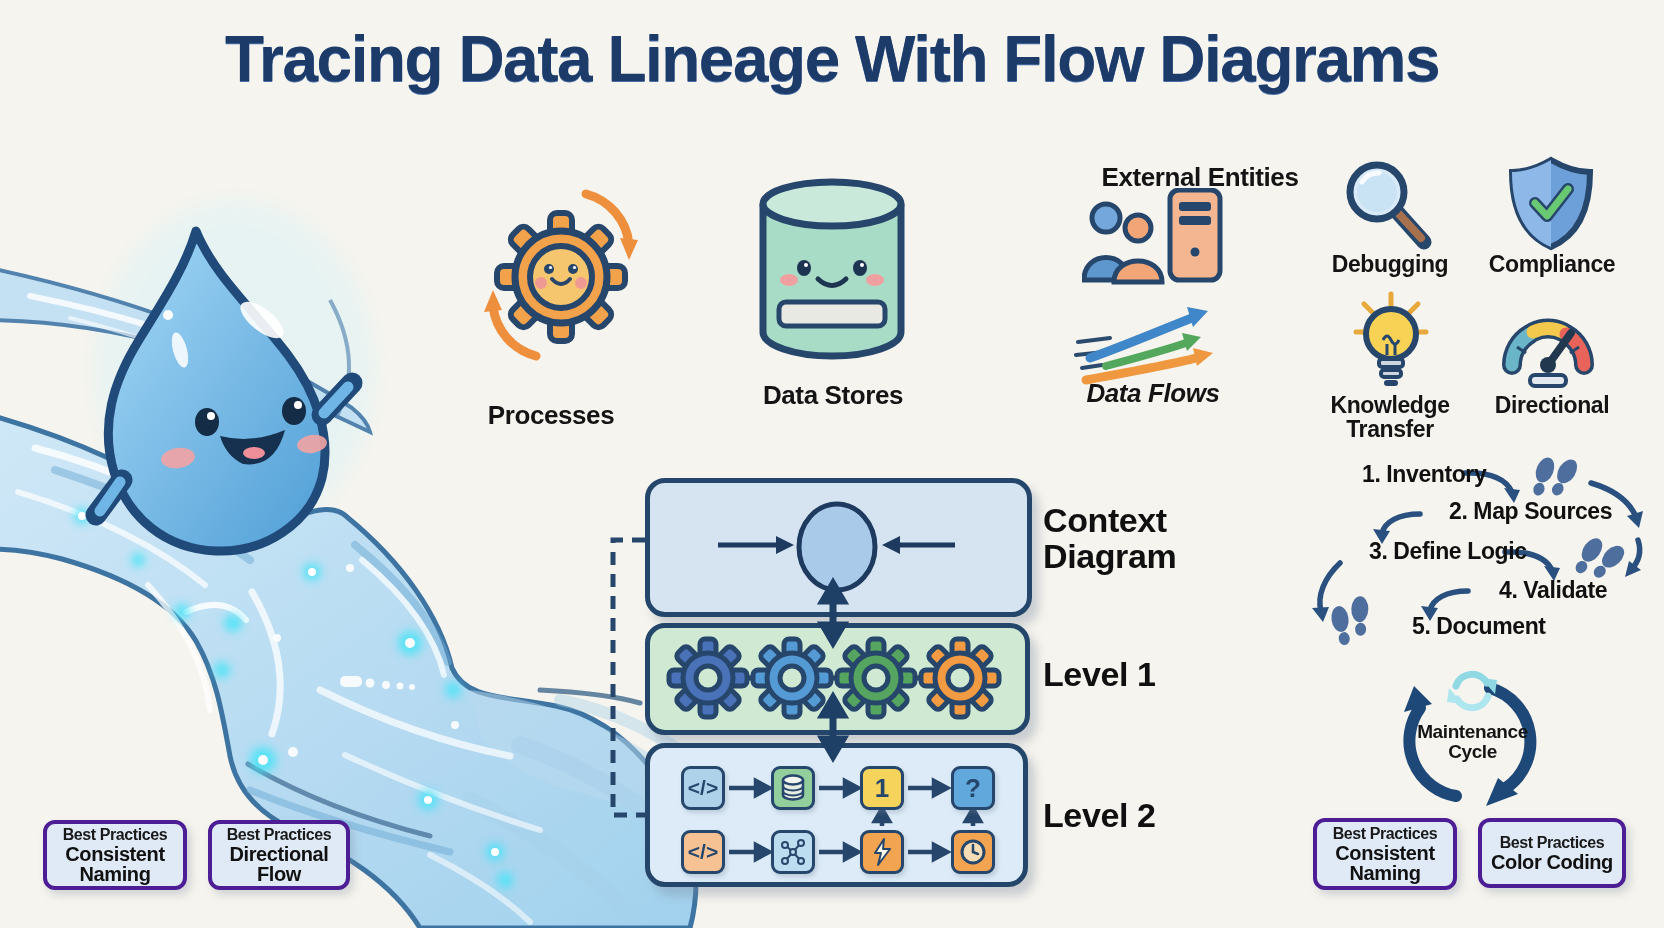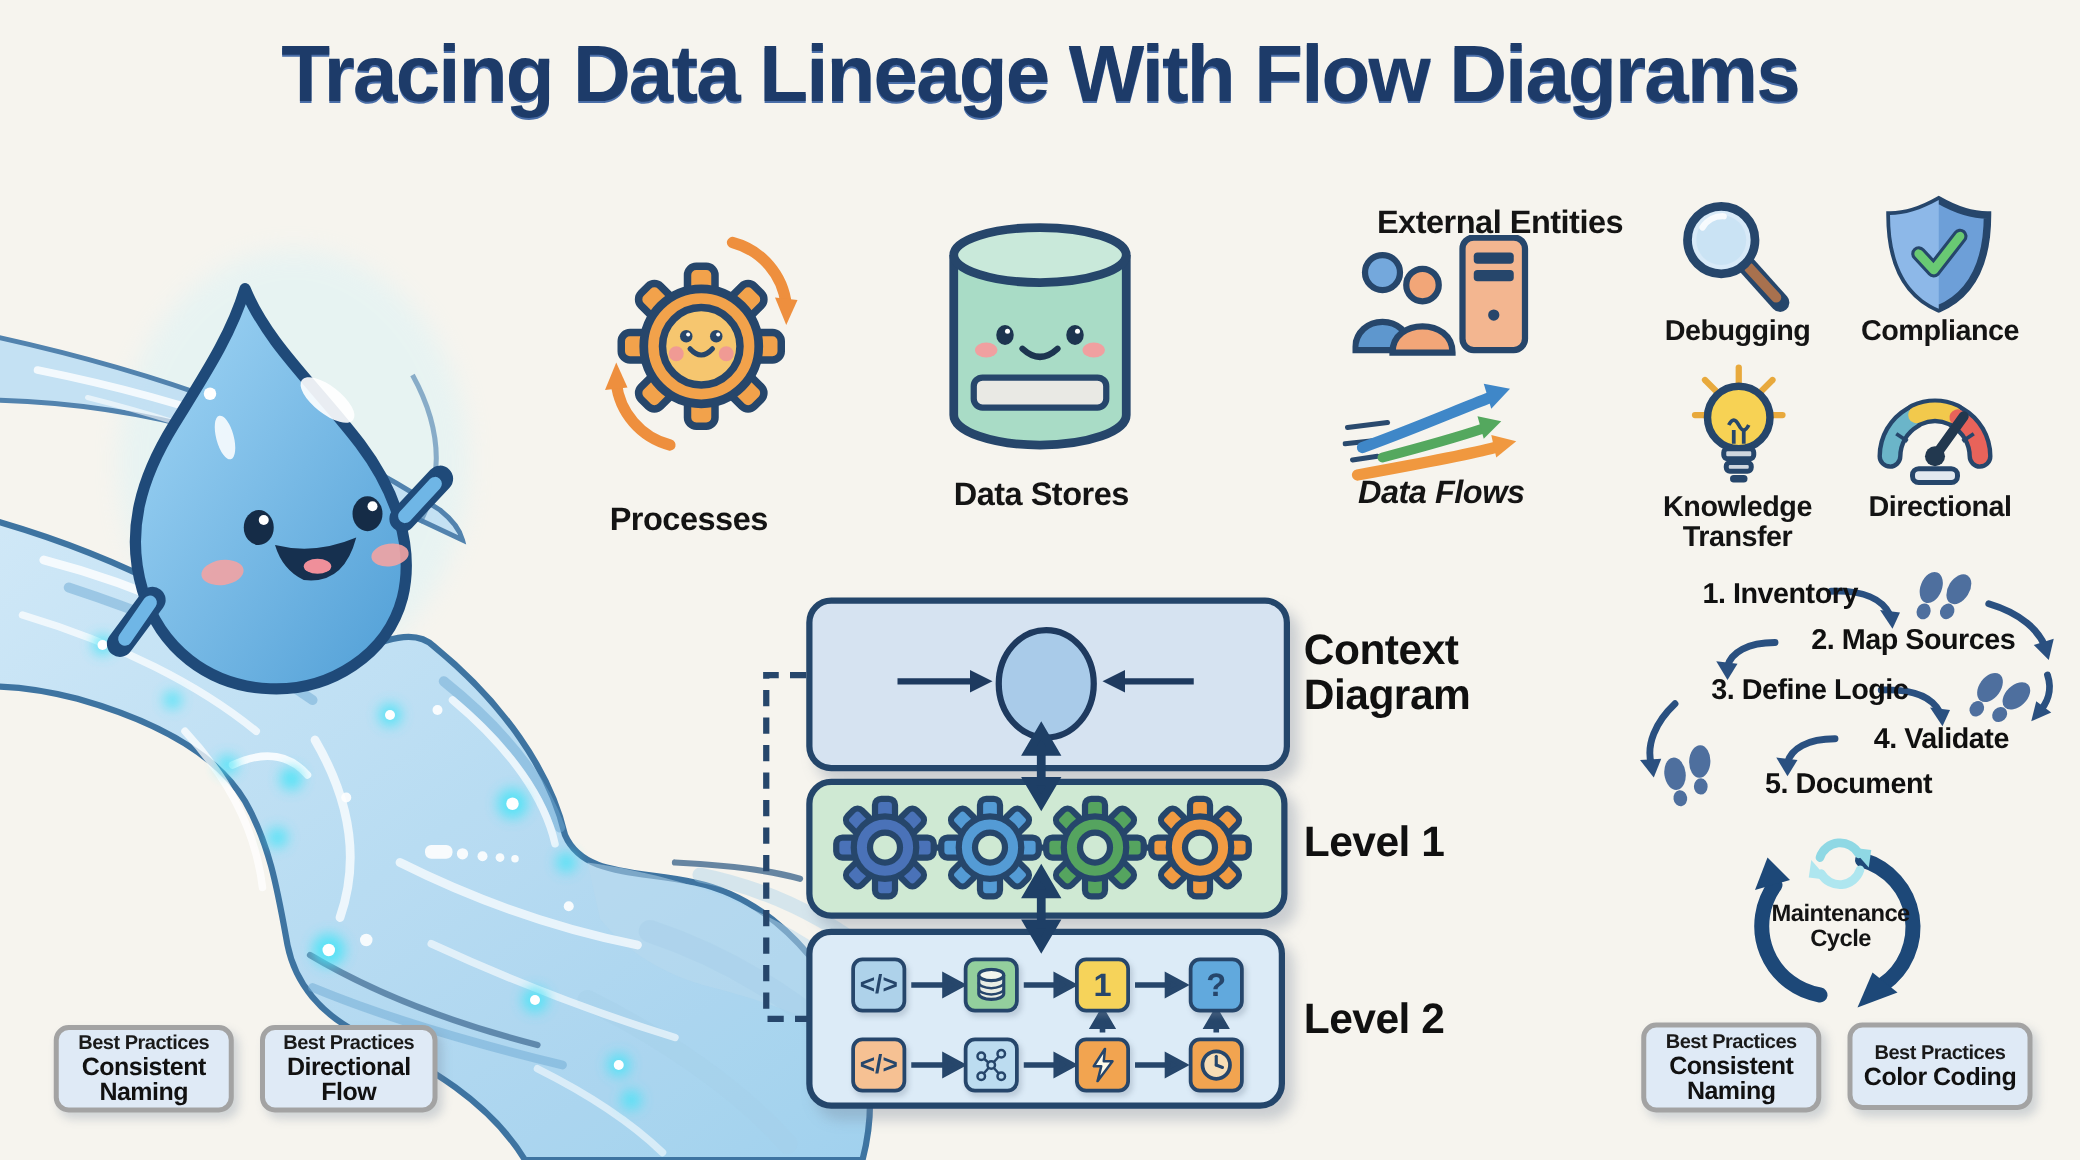--- a/index.html
+++ b/index.html
@@ -24,21 +24,21 @@
   .mc-lbl{font-size:19px;z-index:3;}
   .bigbox{position:absolute;z-index:2;border:5px solid #24466b;border-radius:20px;
           box-shadow:7px 9px 10px rgba(120,135,155,.35);}
   #context-box{background:#d6e3f1;}
   #level1-box{background:#cfe9d3;}
   #level2-box{background:#dcebf7;}
   .node{position:absolute;width:44px;height:44px;border:3.5px solid #26466b;border-radius:9px;
         box-sizing:border-box;display:flex;align-items:center;justify-content:center;
         font-weight:bold;font-size:21px;color:#26466b;z-index:3;
         box-shadow:2px 3px 4px rgba(120,135,155,.3);}
-  .bp-box{position:absolute;z-index:2;background:#dfeaf6;border:4px solid #a3a3a3;border-radius:12px;
+  .bp-box{position:absolute;z-index:2;background:#dfeaf6;border:4px solid #4c1d95;border-radius:12px;
           box-sizing:border-box;display:flex;flex-direction:column;align-items:center;justify-content:center;
           box-shadow:4px 5px 8px rgba(120,135,155,.3);}
   .bp-kicker{font-size:16px;font-weight:bold;color:#1a1a1a;letter-spacing:-0.4px;}
   .bp-title{font-size:20px;font-weight:bold;color:#111;letter-spacing:-0.4px;
             white-space:pre-line;text-align:center;line-height:1.02;}
   .overlay{position:absolute;z-index:3;pointer-events:none;}
 </style>
 </head>
 <body>
 

